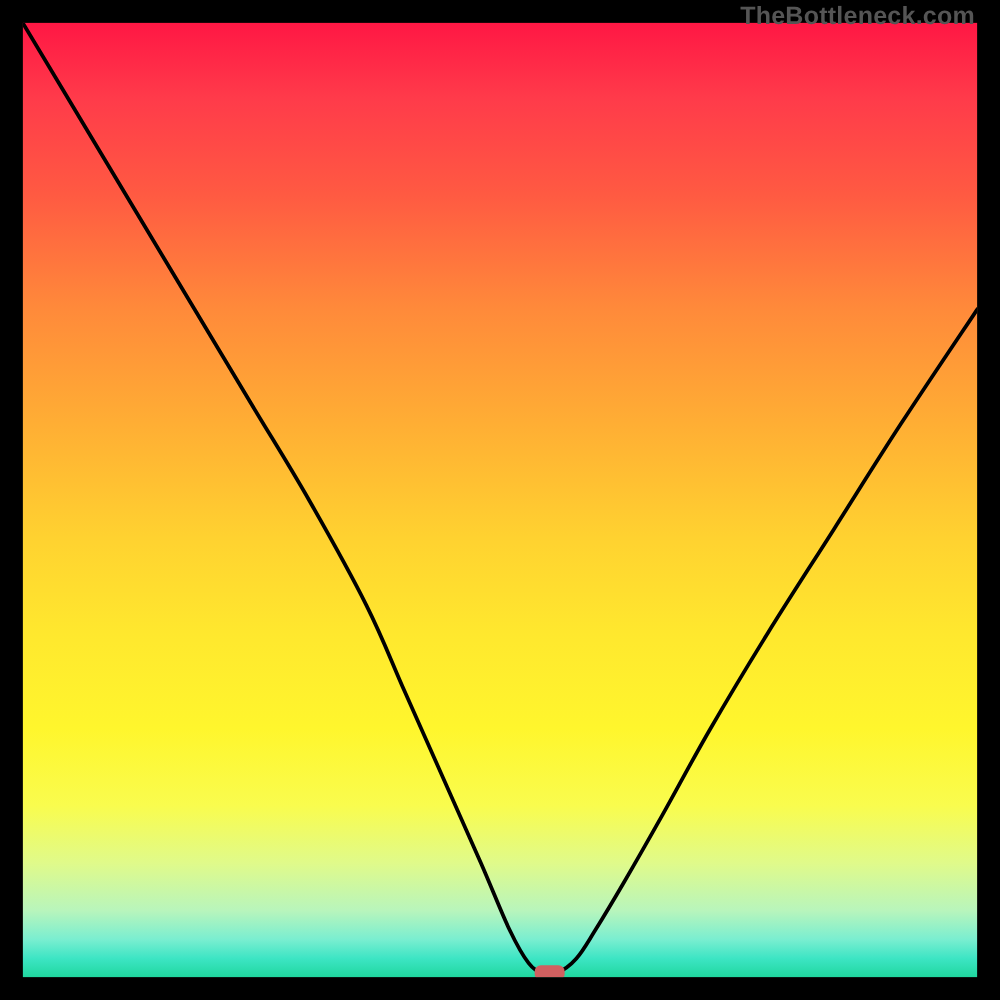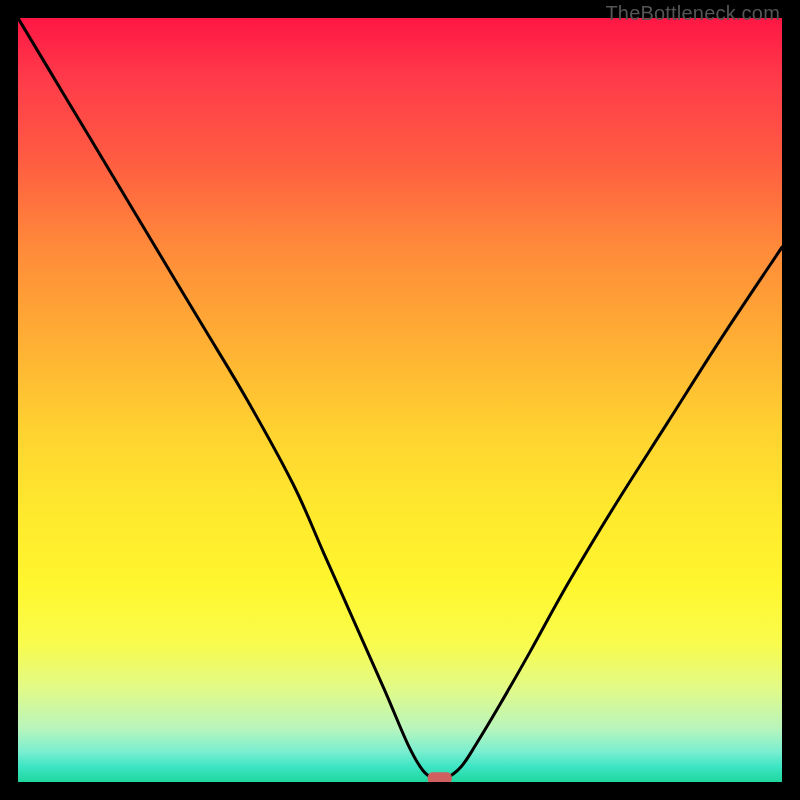--- a/index.html
+++ b/index.html
@@ -56,21 +56,21 @@
     left: 0;
     width: 100%;
     height: 100%;
   }
   .watermark {
     position: absolute;
     top: 2px;
     right: 20px;
     color: #555;
     font-size: 20px;
-    font-weight: 400;
+    font-weight: 700;
     letter-spacing: 0.2px;
   }
   .marker {
     fill: #d06060;
     stroke: none;
   }
   .curve-path {
     fill: none;
     stroke: #000;
     stroke-width: 3;

